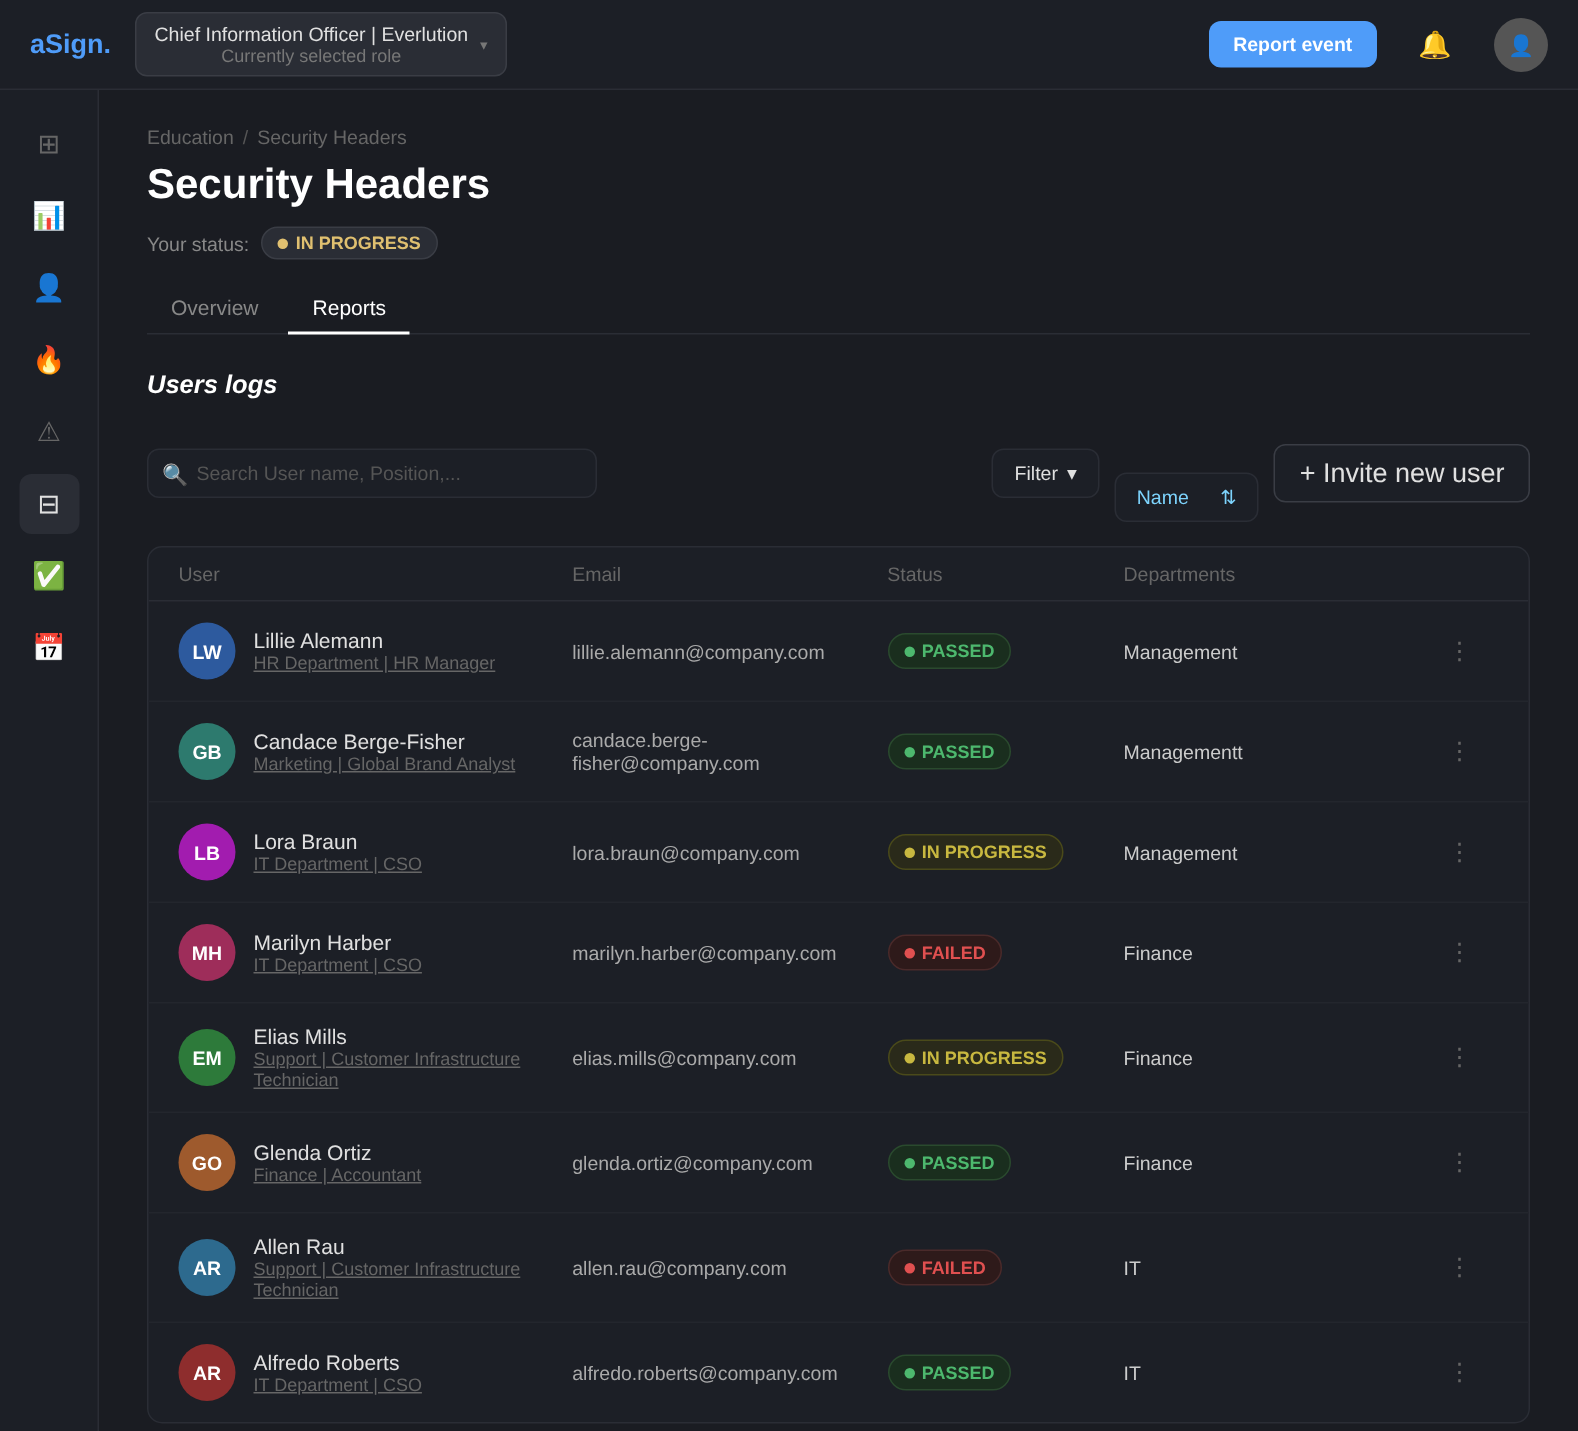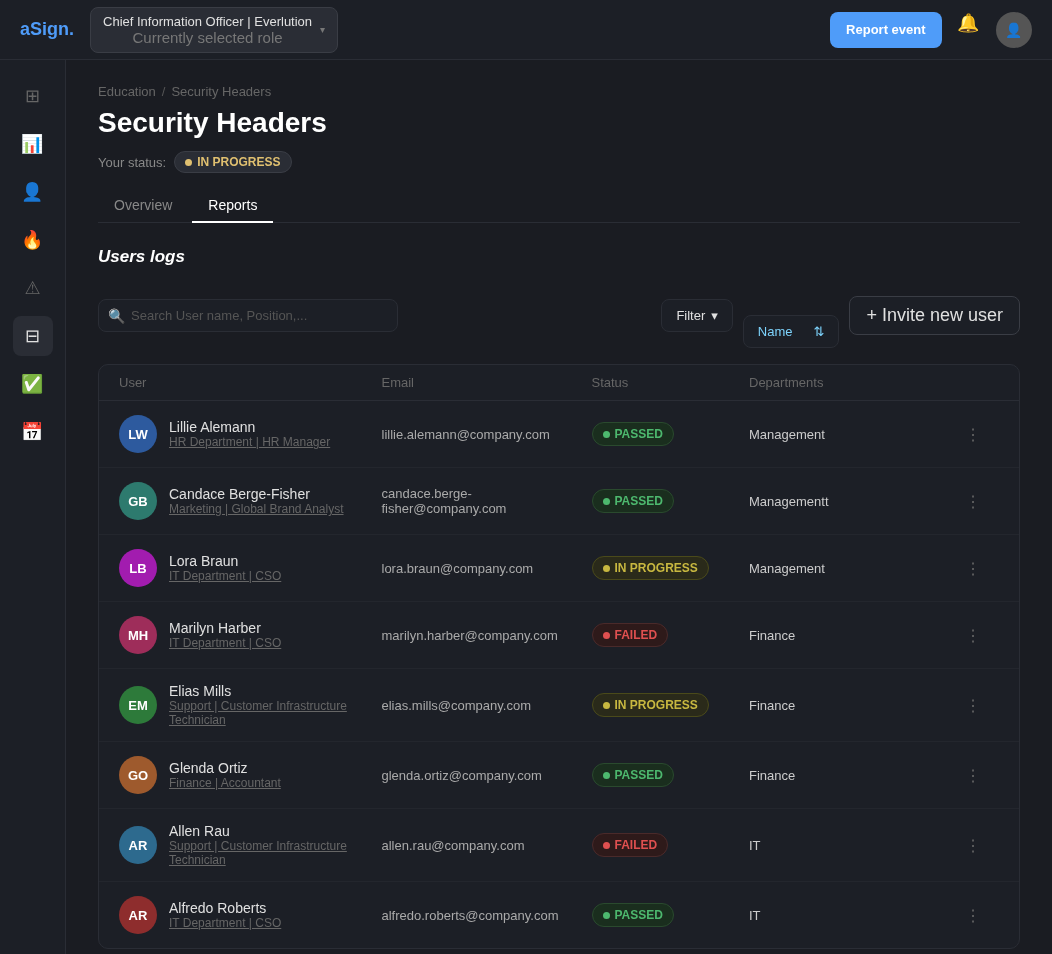--- a/index.html
+++ b/index.html
@@ -5,23 +5,23 @@
     * { box-sizing: border-box; margin: 0; padding: 0; }
     body { background: #16181d; color: #e0e0e0; font-family: -apple-system, BlinkMacSystemFont, 'Segoe UI', sans-serif; font-size: 14px; display: flex; flex-direction: column; min-height: 954px; width: 1052px; }
 
     
     .topbar { background: #1c1f26; height: 60px; display: flex; align-items: center; justify-content: space-between; padding: 0 20px; border-bottom: 1px solid #2a2d35; }
     .topbar-left { display: flex; align-items: center; gap: 16px; text-align: center; }
     .logo { color: #4f9cf9; font-size: 18px; font-weight: 700; }
     .role-selector { background: #2a2d35; border: 1px solid #3a3d45; border-radius: 8px; padding: 6px 12px; display: flex; align-items: center; gap: 8px; cursor: pointer; }
     .role-selector-text { display: flex; flex-direction: column; }
     .role-name { font-size: 13px; color: #e0e0e0; font-weight: 500; }
-    .role-sub { font-size: 15px; color: #777; }
+    .role-sub { font-size: 12px; color: #777; }
     .chevron-down { color: #777; font-size: 10px; }
-    .topbar-right { display: flex; gap: 16px; }
+    .topbar-right { display: flex; align-items: center; gap: 28px; }
     .report-btn { background: #4f9cf9; color: #fff; border: none; border-radius: 8px; padding: 8px 16px; font-size: 13px; font-weight: 600; cursor: pointer; }
     .bell-icon { color: #aaa; font-size: 18px; cursor: pointer; }
     .avatar { width: 36px; height: 36px; border-radius: 50%; background: #555; overflow: hidden; display: flex; align-items: center; justify-content: center; font-size: 14px; font-weight: 600; color: #fff; }
 
     
     .layout { display: flex; flex: 1; }
 
     
     .sidebar { width: 66px; background: #1c1f26; border-right: 1px solid #2a2d35; display: flex; flex-direction: column; align-items: center; padding: 16px 0; gap: 8px; }
     .sidebar-icon { width: 40px; height: 40px; display: flex; align-items: center; justify-content: center; border-radius: 8px; cursor: pointer; color: #666; font-size: 18px; }

